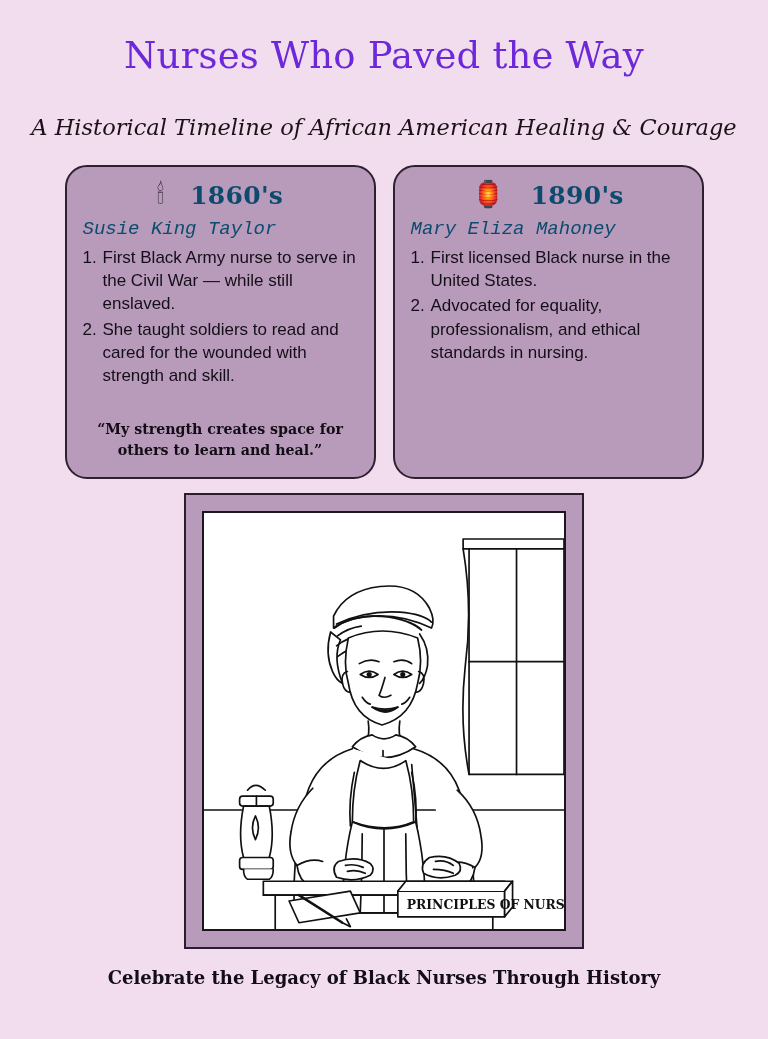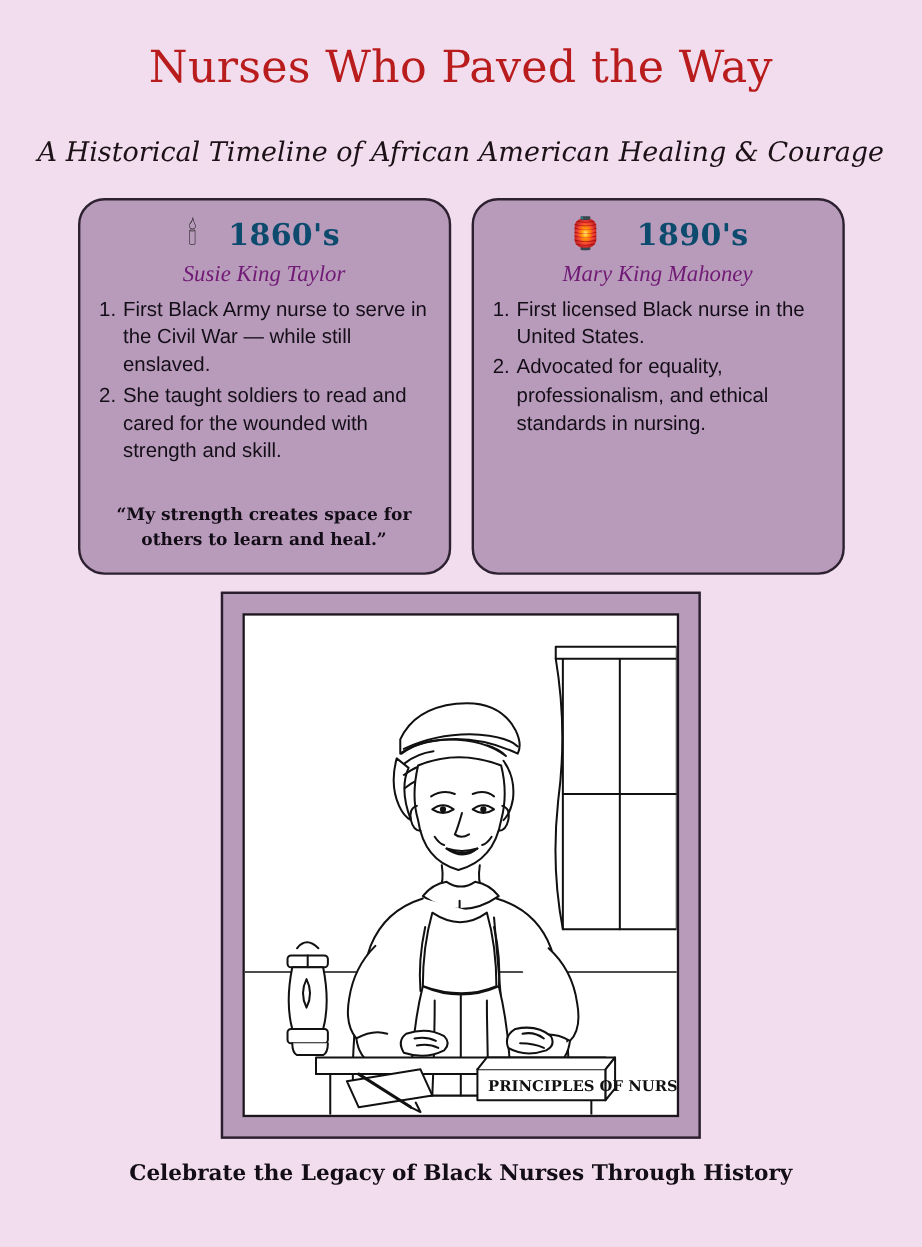--- a/index.html
+++ b/index.html
@@ -16,21 +16,21 @@
     width: 768px;
     height: 1039px;
     position: relative;
     display: flex;
     flex-direction: column;
     align-items: center;
   }
   .title {
     font-family: "DejaVu Serif", serif;
     font-size: 37px;
-    color: #b91c1c;
+    color: #6d28d9;
     margin-top: 34px;
     letter-spacing: 0.2px;
     text-align: center;
     font-weight: 400;
   }
   .subtitle {
     font-family: "DejaVu Serif", serif;
     font-style: italic;
     font-size: 22.5px;
     color: #1b1117;
@@ -75,25 +75,24 @@
   .card-icon { font-size: 26px; line-height: 1; }
   .decade {
     font-family: "DejaVu Serif", serif;
     font-size: 25px;
     font-weight: 700;
     color: #0c4a6e;
     letter-spacing: 0.3px;
     margin-left: 16px;
   }
   .person {
-    font-family: Liberation Serif, serif;
+    font-family: Liberation Mono, monospace;
     font-style: italic;
     font-size: 19px;
-    color: #701a75;
-    text-align: center;
+    color: #0c4a6e;
     margin: 4px 0 6px 0;
   }
   ol.facts {
     margin: 0 0 16px 2px;
     padding-left: 17px;
     font-family: Liberation Sans, sans-serif;
     font-size: 17px;
     line-height: 1.37;
     color: #140e18;
   }
@@ -155,21 +154,21 @@
         <li>She taught soldiers to read and cared for the wounded with strength and skill.</li>
       </ol>
       <div class="quote">“My strength creates space for others to learn and heal.”</div>
     </div>
 
     <div class="card">
       <div class="card-head">
         <span class="card-icon">🏮</span>
         <span class="decade">1890's</span>
       </div>
-      <div class="person">Mary King Mahoney</div>
+      <div class="person">Mary Eliza Mahoney</div>
       <ol class="facts">
         <li>First licensed Black nurse in the United States.</li>
         <li>Advocated for equality, professionalism, and ethical standards in nursing.</li>
       </ol>
     </div>
 
   </div>
 
   <div class="art-frame">
     <div class="art-inner">

